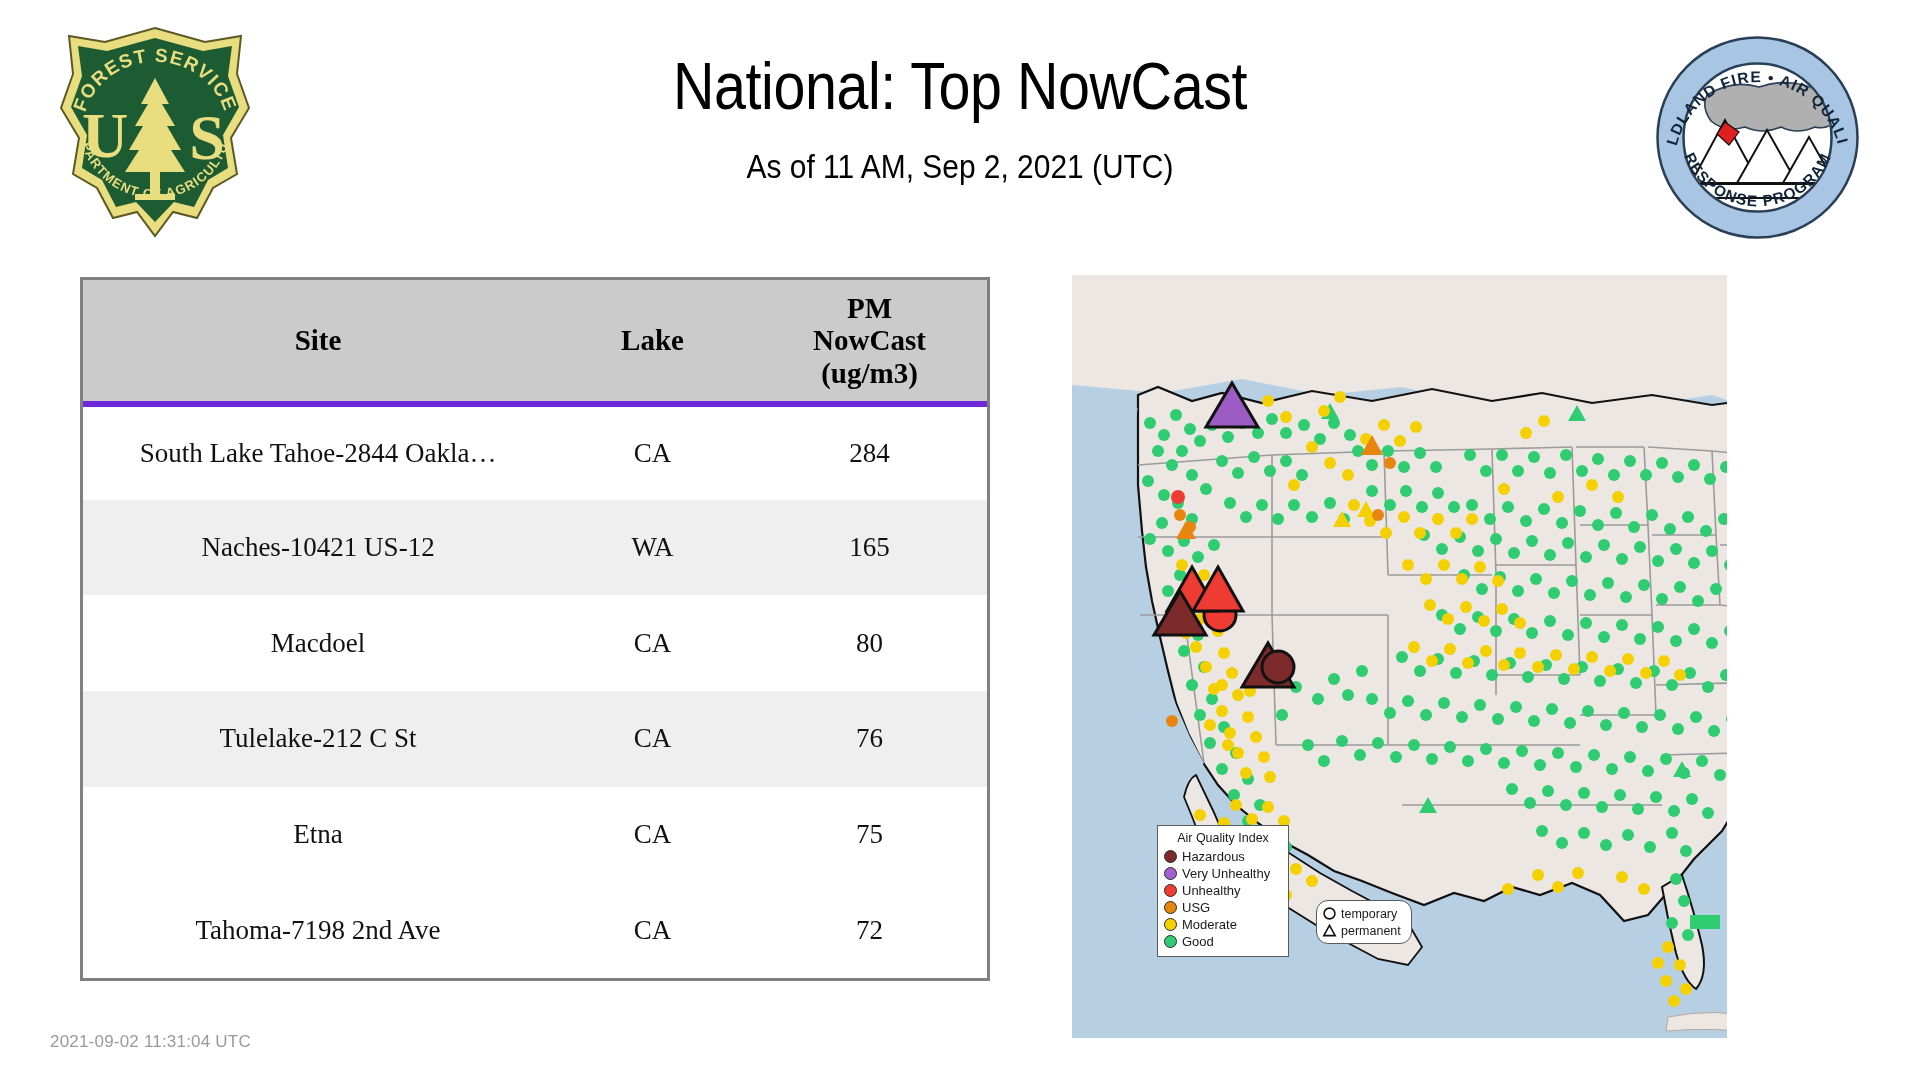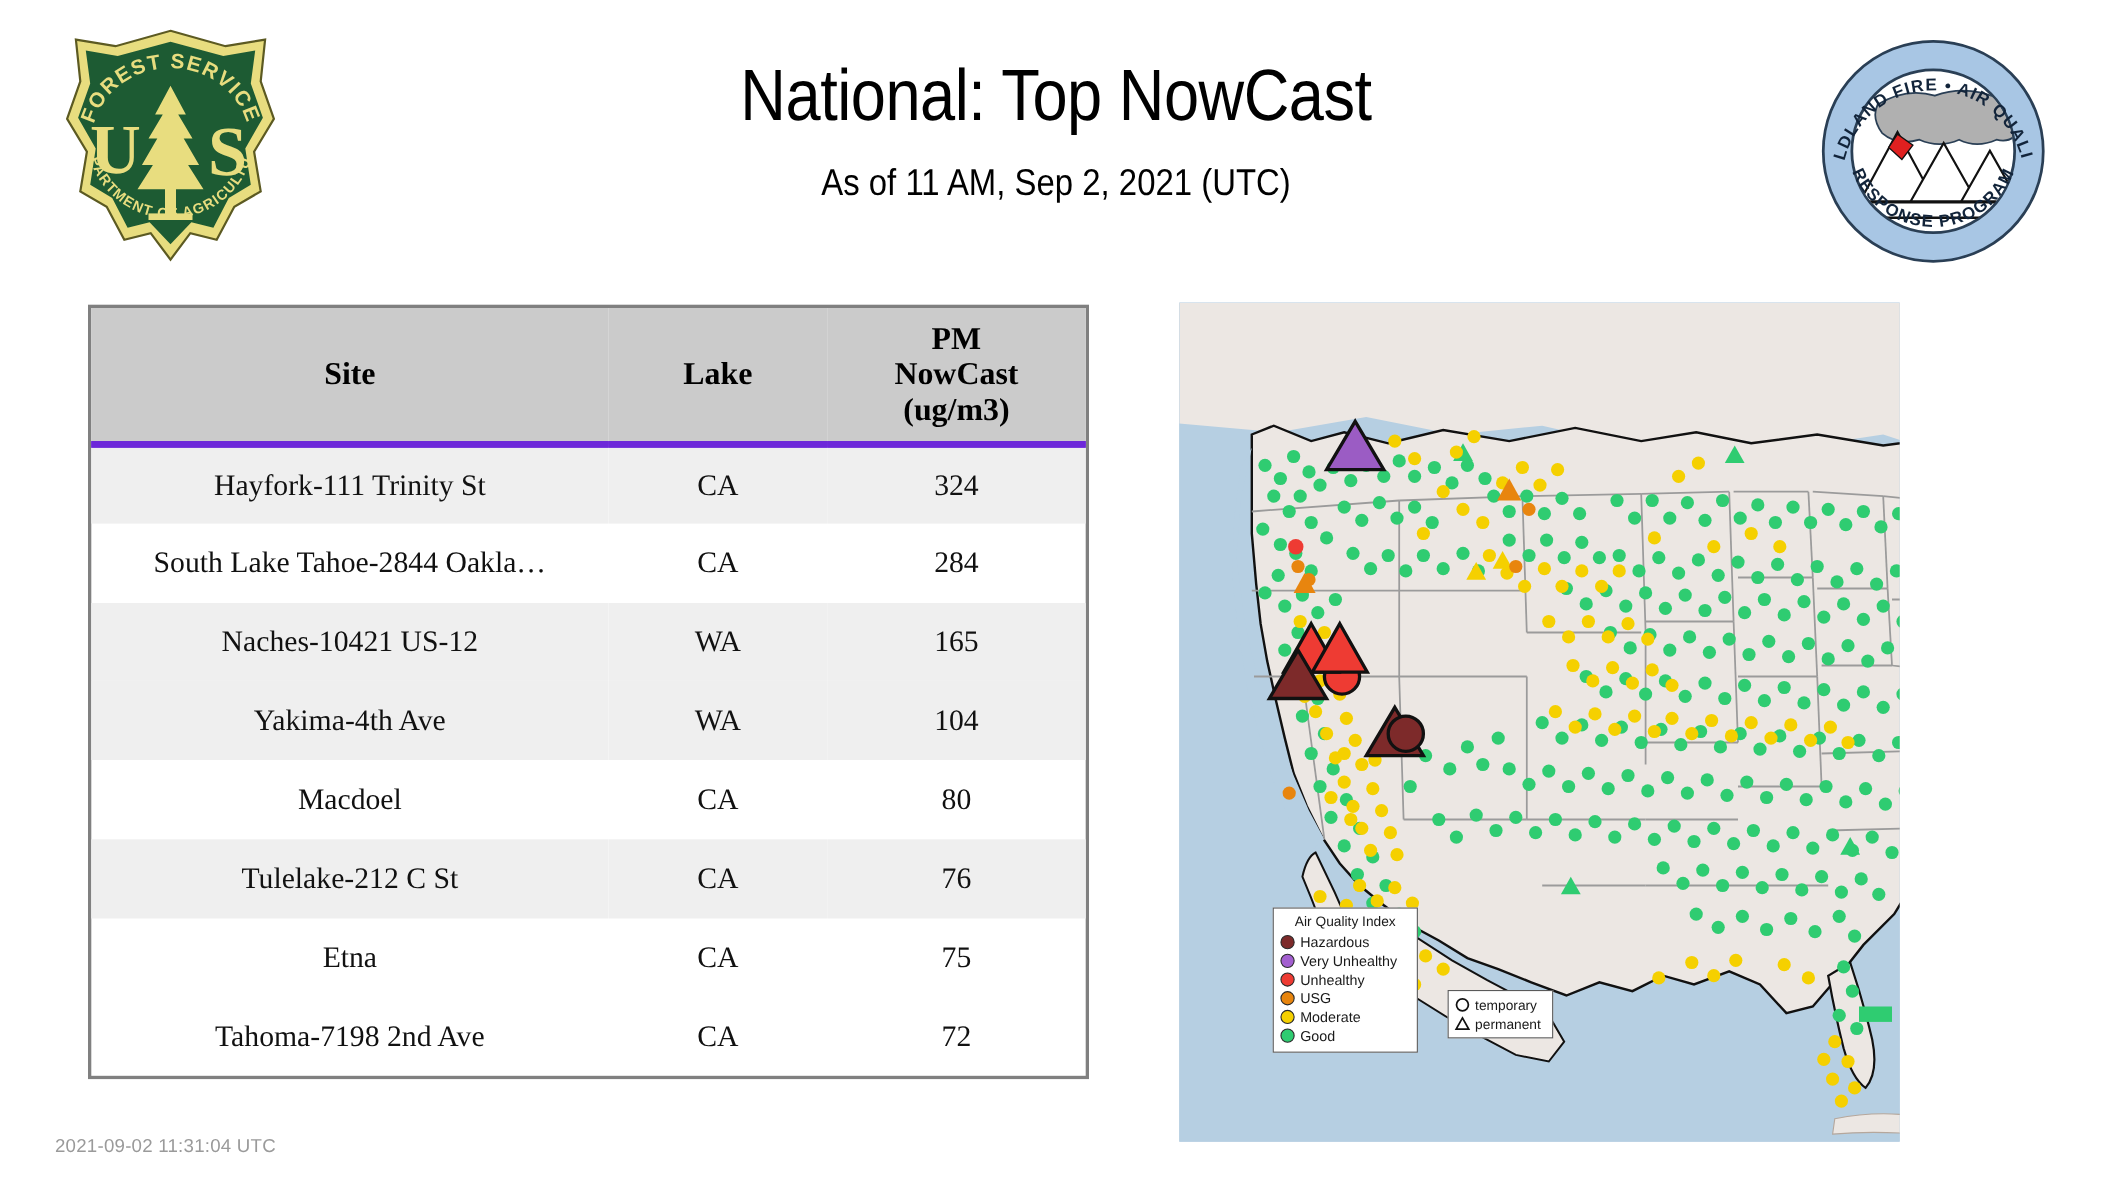--- a/index.html
+++ b/index.html
@@ -80,21 +80,21 @@
   }
   #aqi-legend { left: 85px; top: 550px; width: 132px; padding: 5px 6px 6px 6px; }
   #aqi-legend .lg-title { font-size: 12.5px; text-align: center; margin-bottom: 3px; }
   #aqi-legend .lg-row { display: flex; align-items: center; height: 17px; }
   #aqi-legend .swatch {
     width: 13px; height: 13px; border-radius: 50%;
     border: 1.3px solid #2a2a2a; margin-right: 5px; flex: 0 0 auto;
   }
   #aqi-legend .lg-label { font-size: 13px; line-height: 1; white-space: nowrap; }
 
-  #shape-legend { left: 244px; top: 625px; width: 96px; padding: 4px 5px; }
+  #shape-legend { left: 244px; top: 625px; width: 96px; padding: 4px 5px; border-radius: 12px; }
   #shape-legend .sl-row { display: flex; align-items: center; height: 17px; }
   #shape-legend .sl-label { font-size: 12.5px; margin-left: 4px; white-space: nowrap; }
 </style>
 </head>
 <body>
 
 <div id="page">
 
   <div id="usfs-logo">
     <svg viewBox="0 0 200 222" width="200" height="222">
@@ -175,39 +175,29 @@
           <th>Site</th>
           <th>Lake</th>
           <th>
             <div>PM</div>
             <div>NowCast</div>
             <div>(ug/m3)</div>
           </th>
         </tr>
       </thead>
       <tbody>
-        <tr class="alt">
-          <td>Hayfork-111 Trinity St</td>
-          <td>CA</td>
-          <td>324</td>
-        </tr>
         <tr>
           <td>South Lake Tahoe-2844 Oakla…</td>
           <td>CA</td>
           <td>284</td>
         </tr>
         <tr class="alt">
           <td>Naches-10421 US-12</td>
           <td>WA</td>
           <td>165</td>
-        </tr>
-        <tr class="alt">
-          <td>Yakima-4th Ave</td>
-          <td>WA</td>
-          <td>104</td>
         </tr>
         <tr>
           <td>Macdoel</td>
           <td>CA</td>
           <td>80</td>
         </tr>
         <tr class="alt">
           <td>Tulelake-212 C St</td>
           <td>CA</td>
           <td>76</td>

